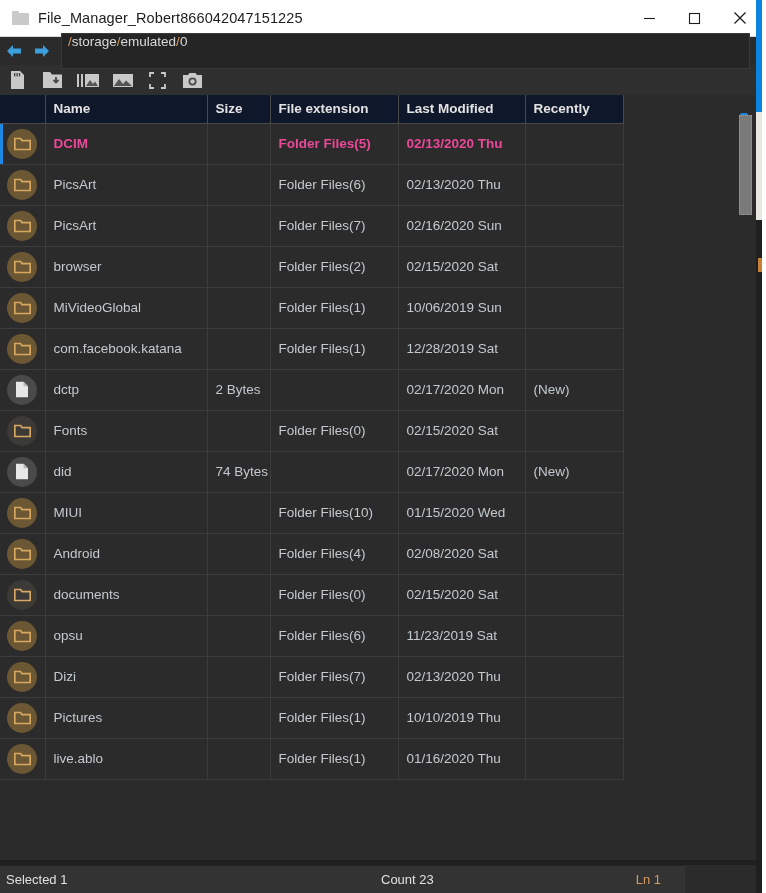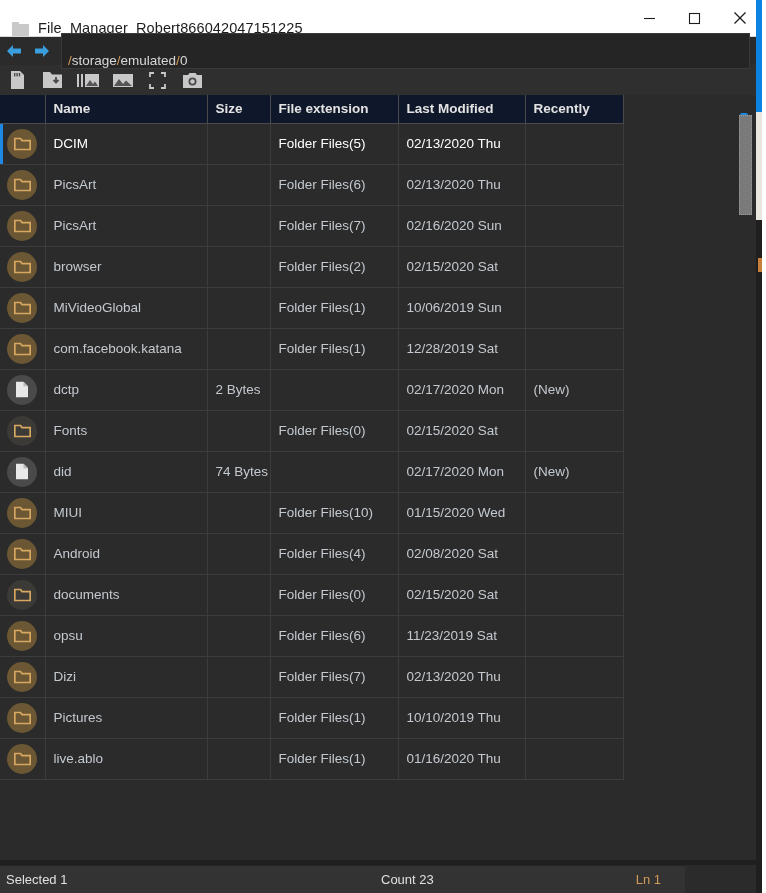--- a/index.html
+++ b/index.html
@@ -55,21 +55,21 @@
     background: #c87f3a;
   }
 
   
   .titlebar {
     position: relative;
     height: 37px;
     background: #ffffff;
     border-bottom: 1px solid #d8d8d8;
     display: flex;
-    align-items: flex-end;
+    align-items: center;
     box-sizing: border-box;
   }
   .title-icon {
     width: 17px;
     height: 14px;
     margin-left: 12px;
     margin-right: 9px;
     position: relative;
     flex: none;
   }
@@ -126,21 +126,21 @@
   }
   .path-field {
     margin-left: 5px;
     margin-right: 12px;
     height: 36px;
     flex: 1;
     background: #252525;
     border: 1px solid #3a3a3a;
     box-sizing: border-box;
     display: flex;
-    align-items: flex-end;
+    align-items: flex-start;
     padding-left: 6px;
     font-size: 13.5px;
     color: #d8d8d8;
     overflow: hidden;
     white-space: nowrap;
   }
   .path-field .sep { color: #d39a5b; }
 
   
   .toolbar {
@@ -203,21 +203,21 @@
   .grid td {
     height: 41px;
     color: #c3c9cf;
     border-right: 1px solid #3c3c3c;
     border-bottom: 1px solid #3c3c3c;
     padding: 0 0 0 8px;
     box-sizing: border-box;
     white-space: nowrap;
     overflow: hidden;
   }
-  .grid tr.row-selected td { font-weight: normal; color: #ffffff; }
+  .grid tr.row-selected td { font-weight: bold; color: #ec4899; }
   .grid td.cell-icon {
     padding: 0;
     text-align: center;
     vertical-align: middle;
     position: relative;
   }
   .grid tr.row-selected td.cell-icon::before {
     content: "";
     position: absolute;
     left: 0; top: 0; bottom: 0;

